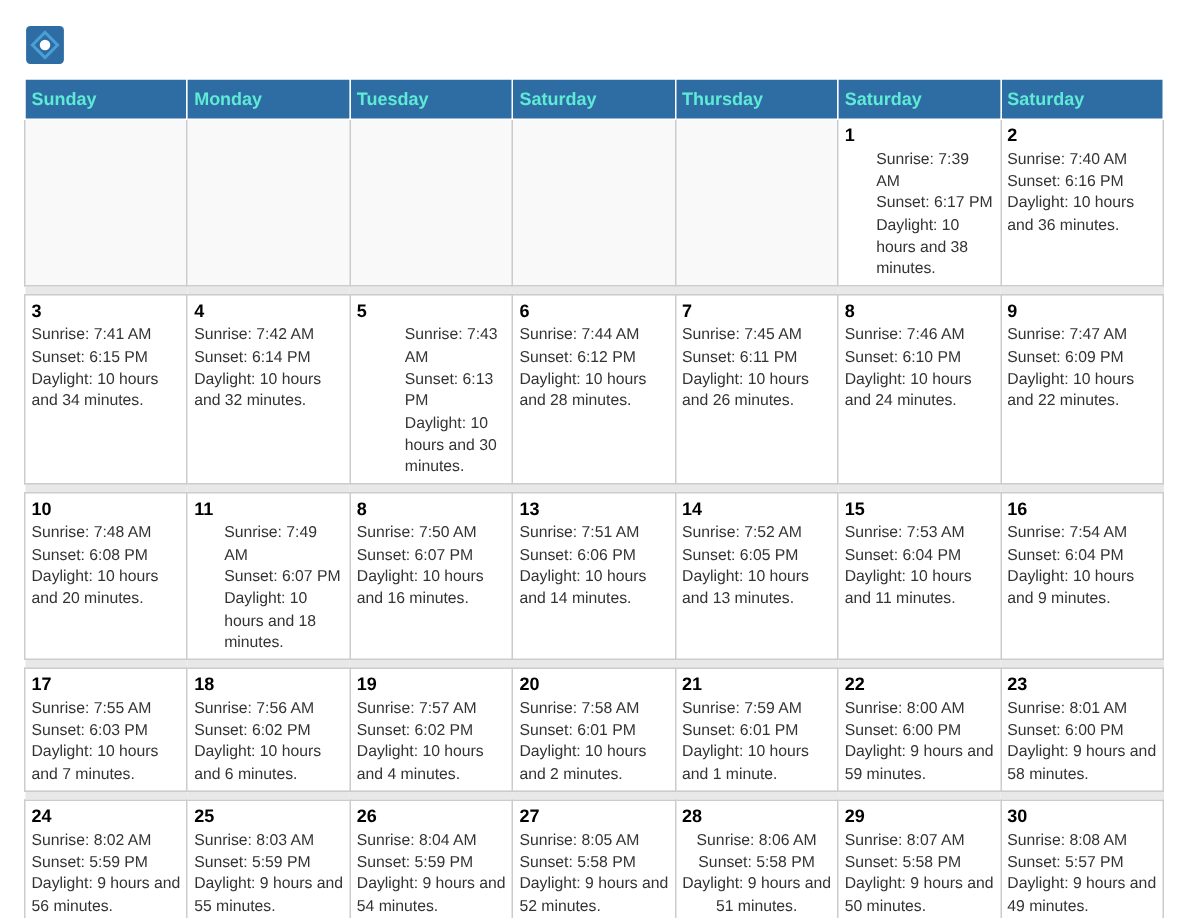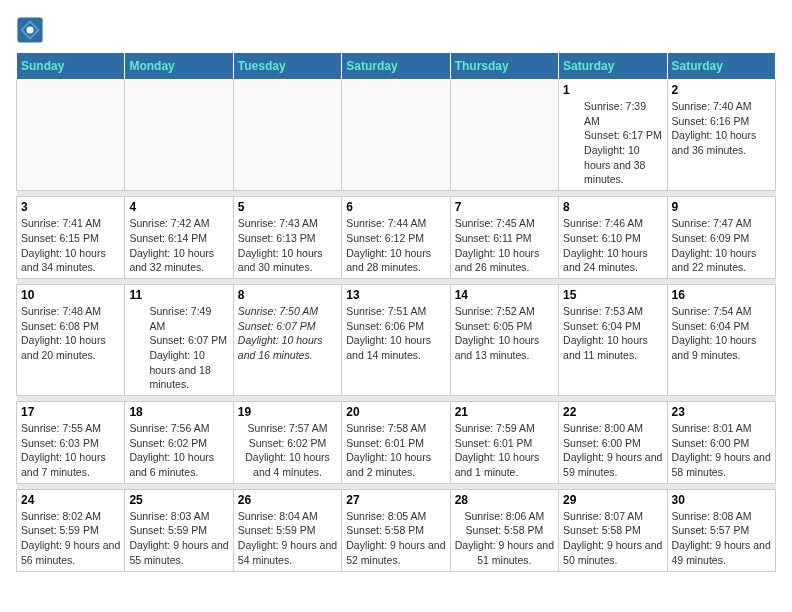--- a/index.html
+++ b/index.html
@@ -158,21 +158,21 @@
 Daylight: 10 hours and 34 minutes.</div>
         </td>
         <td>
           <div class="day-number">4</div>
           <div class="day-info" style="white-space: pre-line;">Sunrise: 7:42 AM
 Sunset: 6:14 PM
 Daylight: 10 hours and 32 minutes.</div>
         </td>
         <td>
           <div class="day-number">5</div>
-          <div class="day-info" style="white-space: pre-line;">Sunrise: 7:43 AM
+          <div class="day-info" style="white-space: pre-line; margin-left: 32px;">Sunrise: 7:43 AM
 Sunset: 6:13 PM
 Daylight: 10 hours and 30 minutes.</div>
         </td>
         <td>
           <div class="day-number">6</div>
           <div class="day-info" style="white-space: pre-line;">Sunrise: 7:44 AM
 Sunset: 6:12 PM
 Daylight: 10 hours and 28 minutes.</div>
         </td>
         <td>
@@ -211,21 +211,21 @@
 Daylight: 10 hours and 20 minutes.</div>
         </td>
         <td>
           <div class="day-number">11</div>
           <div class="day-info" style="white-space: pre-line; margin-left: 20px;">Sunrise: 7:49 AM
 Sunset: 6:07 PM
 Daylight: 10 hours and 18 minutes.</div>
         </td>
         <td>
           <div class="day-number">8</div>
-          <div class="day-info" style="white-space: pre-line; font-style: italic;">Sunrise: 7:50 AM
+          <div class="day-info" style="white-space: pre-line;">Sunrise: 7:50 AM
 Sunset: 6:07 PM
 Daylight: 10 hours and 16 minutes.</div>
         </td>
         <td>
           <div class="day-number">13</div>
           <div class="day-info" style="white-space: pre-line;">Sunrise: 7:51 AM
 Sunset: 6:06 PM
 Daylight: 10 hours and 14 minutes.</div>
         </td>
         <td>
@@ -264,21 +264,21 @@
 Daylight: 10 hours and 7 minutes.</div>
         </td>
         <td>
           <div class="day-number">18</div>
           <div class="day-info" style="white-space: pre-line;">Sunrise: 7:56 AM
 Sunset: 6:02 PM
 Daylight: 10 hours and 6 minutes.</div>
         </td>
         <td>
           <div class="day-number">19</div>
-          <div class="day-info" style="white-space: pre-line; text-align: center;">Sunrise: 7:57 AM
+          <div class="day-info" style="white-space: pre-line;">Sunrise: 7:57 AM
 Sunset: 6:02 PM
 Daylight: 10 hours and 4 minutes.</div>
         </td>
         <td>
           <div class="day-number">20</div>
           <div class="day-info" style="white-space: pre-line;">Sunrise: 7:58 AM
 Sunset: 6:01 PM
 Daylight: 10 hours and 2 minutes.</div>
         </td>
         <td>

